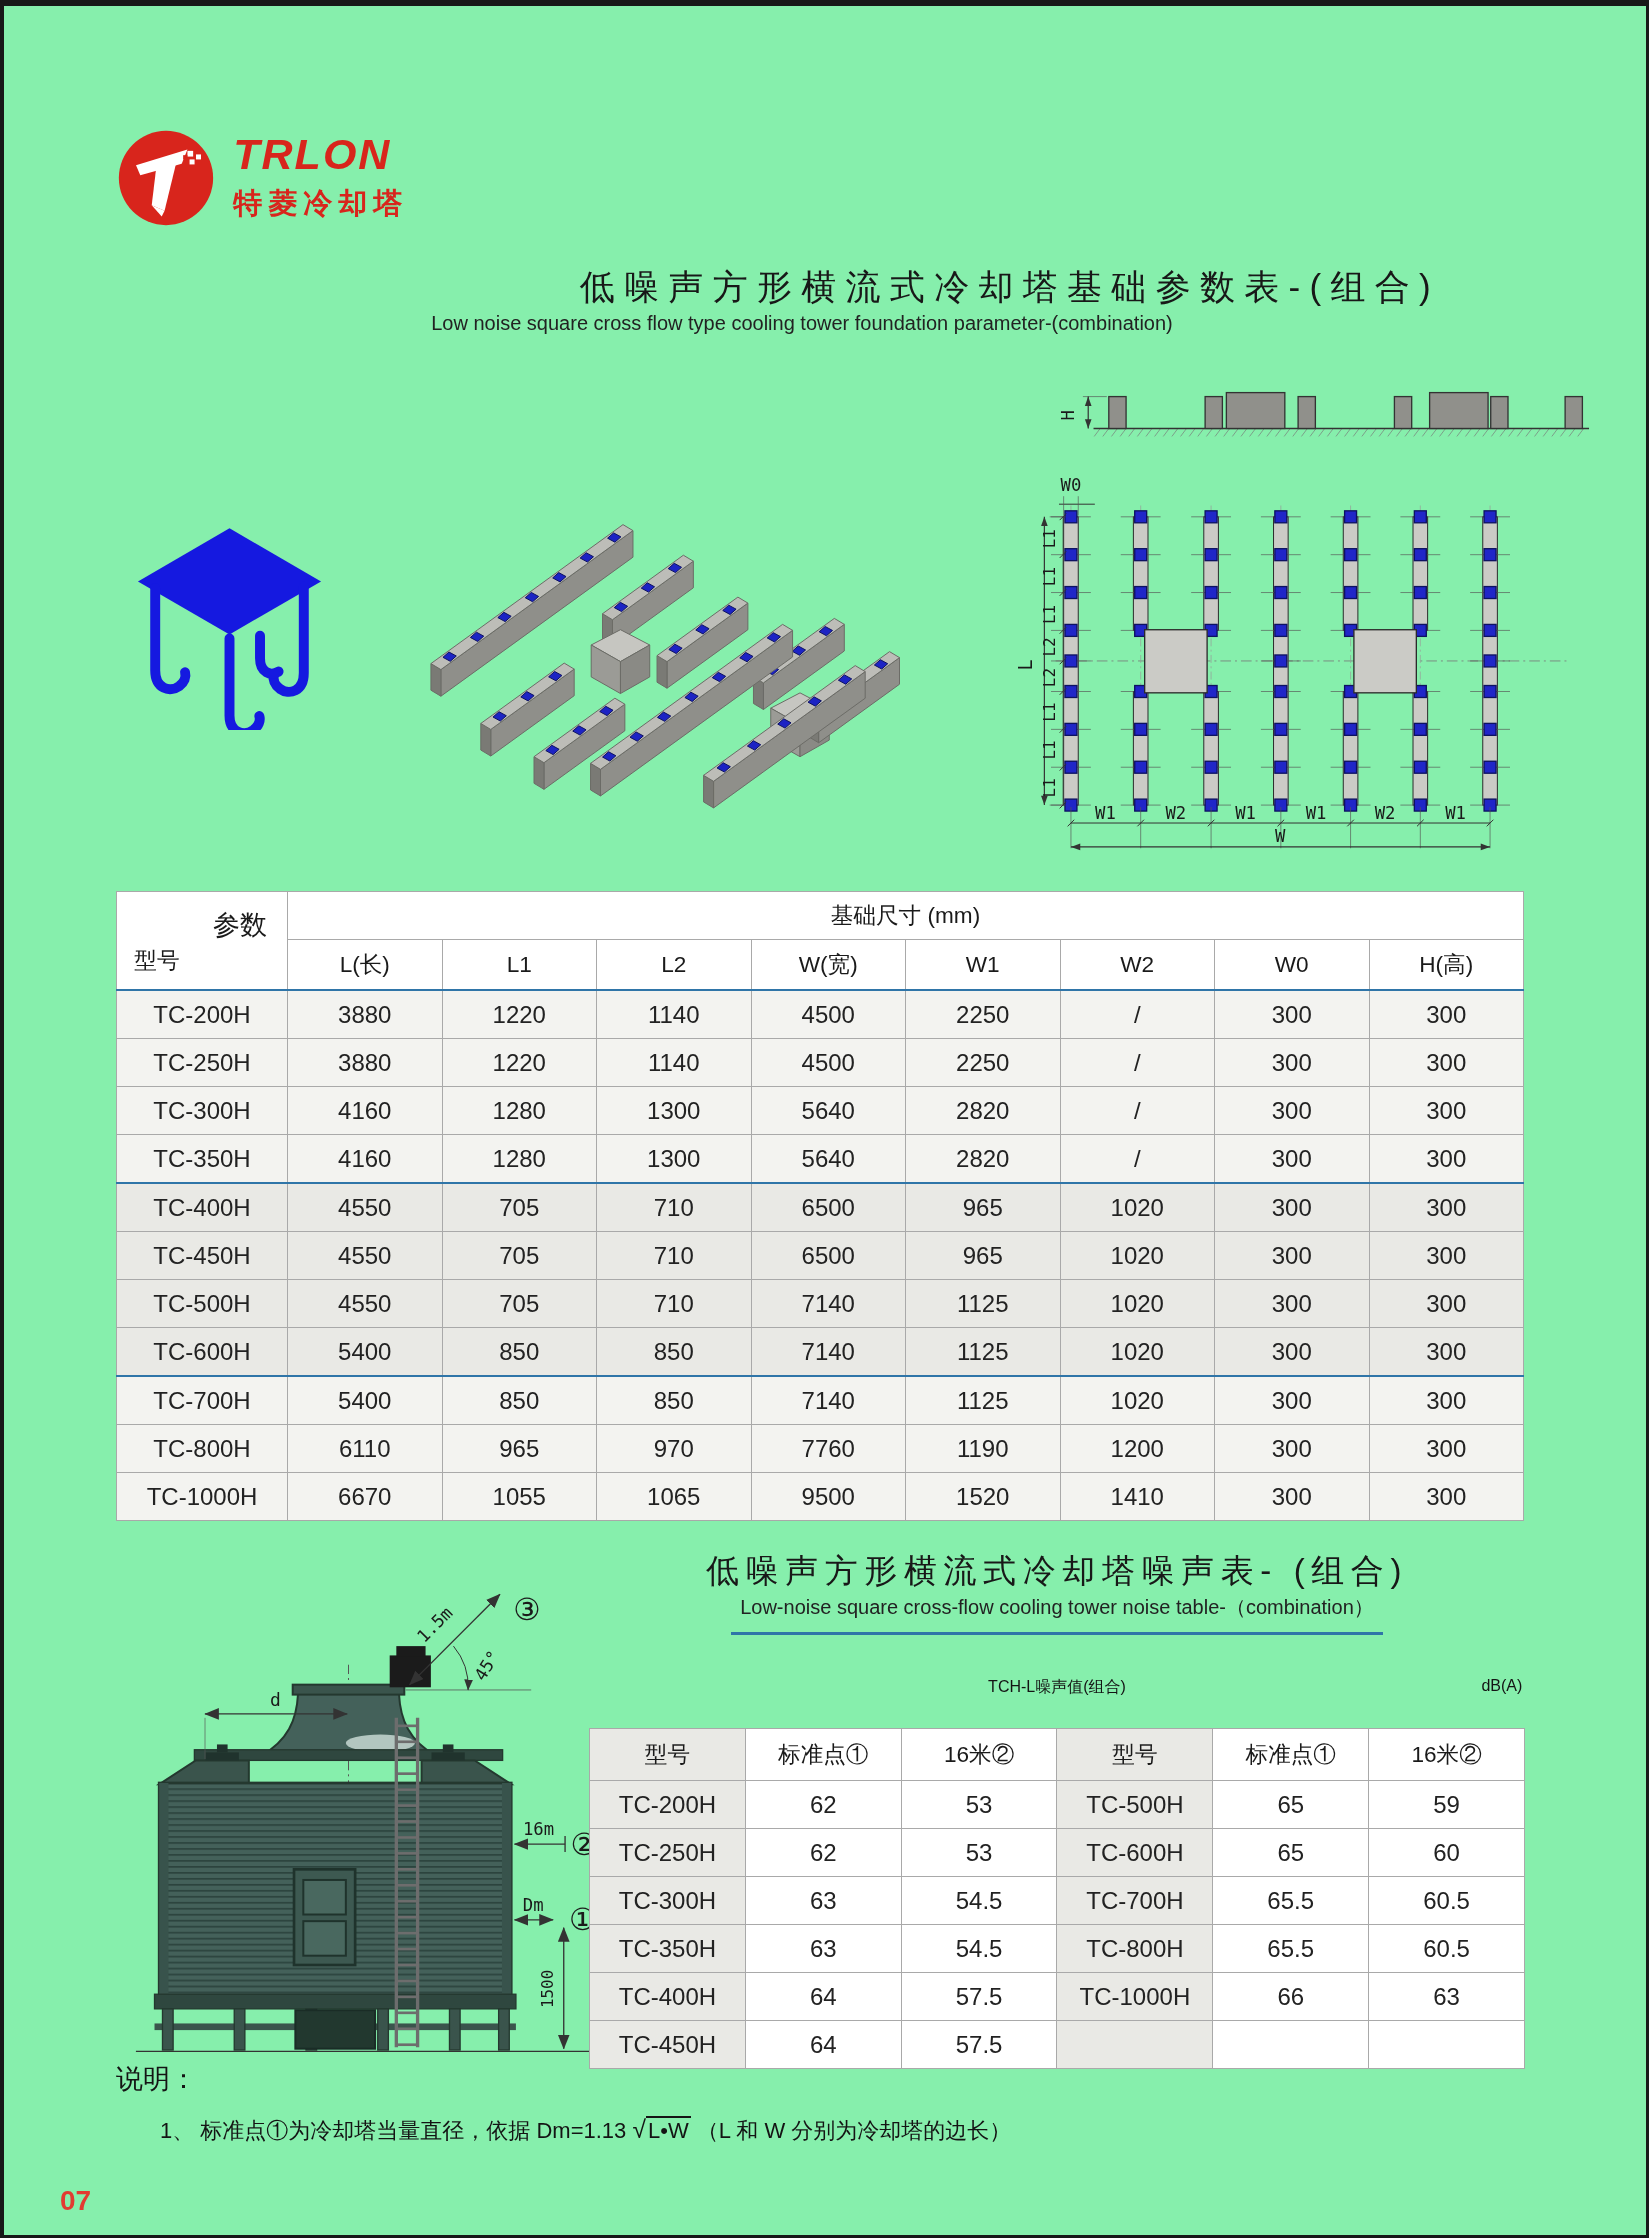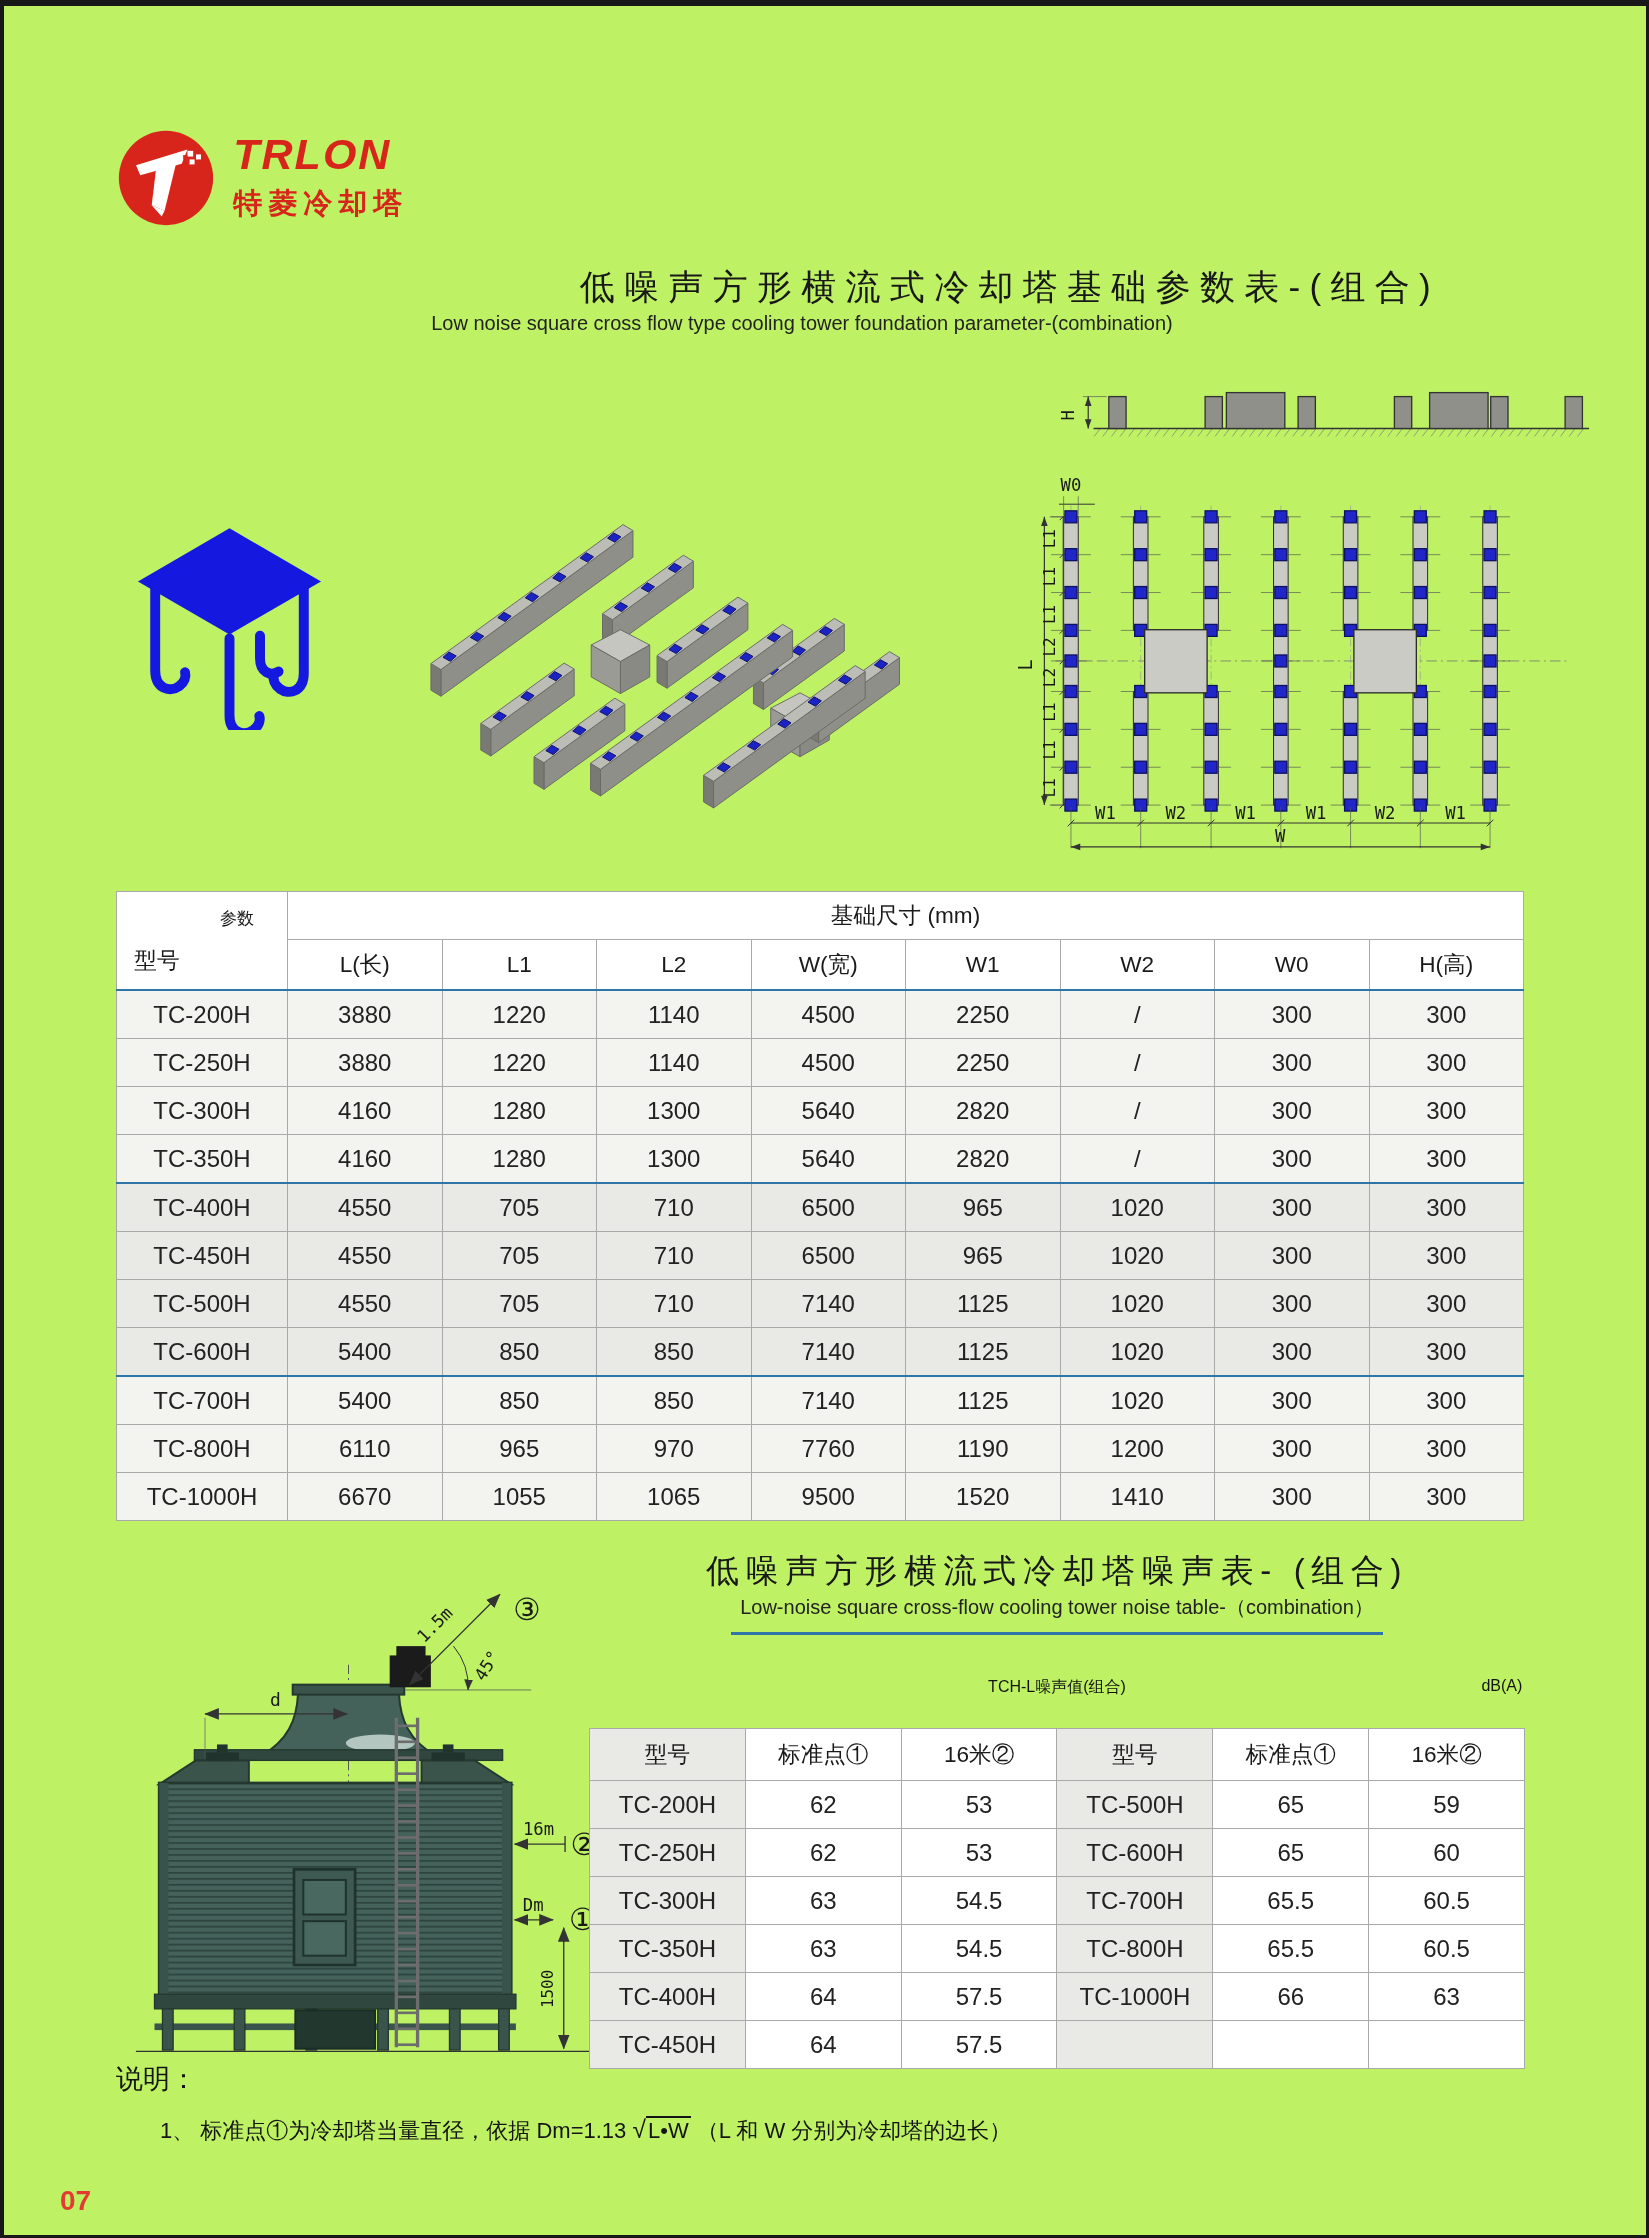--- a/index.html
+++ b/index.html
@@ -1,16 +1,16 @@
 <!DOCTYPE html>
 <html style="font-size:10.6px"><head>
 <meta charset="utf-8">
 <style>
   html,body{margin:0;padding:0;background:#fff;}
-  .page{position:relative;width:1650px;height:2239px;background:#bef264;box-sizing:border-box;
+  .page{position:relative;width:1650px;height:2239px;background:#86efac;box-sizing:border-box;
         border:4px solid #181818;border-top-width:6px;overflow:hidden;
         font-family:"Liberation Sans",sans-serif;color:#1a1a1a;}
   
   .logo{position:absolute;left:112px;top:122px;display:flex;gap:17.3px;}
   .logo .bt{display:flex;flex-direction:column;justify-content:center;}
   .logo .en{font-size:43px;font-style:italic;font-weight:900;color:#d8251c;letter-spacing:2px;line-height:1;}
   .logo .cn{font-size:29px;font-weight:bold;color:#d8251c;letter-spacing:6px;margin-top:8px;white-space:nowrap;}
   .series{position:absolute;left:407px;top:164px;font-size:32px;font-weight:bold;letter-spacing:2px;color:#141414;white-space:nowrap;}
   
   .t1cn{position:absolute;left:160px;top:258px;width:1276px;text-align:right;font-size:35px;letter-spacing:9.3px;color:#181818;}
@@ -23,21 +23,21 @@
   .ft th,.ft td{border:0.7px solid #a9a9a9;text-align:center;vertical-align:middle;font-weight:400;padding:0;}
   .ft th{font-size:22.6px;background:#fff;}
   .ft .ghead{height:47px;}
   .ft .h2 th{height:49px;}
   .ft td{font-size:24px;height:47px;color:#222;}
   .ft tr.g1 td{background:#f3f3f0;}
   .ft tr.g2 td{background:#e9e9e5;}
   .ft tr.sep td{border-top:2.7px solid #2f75a8;}
   .corner{position:relative;width:171px;background:
      linear-gradient(to bottom right,#fff calc(50% - 0.7px),#a9a9a9 calc(50% - 0.7px),#a9a9a9 calc(50% + 0.7px),#fff calc(50% + 0.7px));}
-  .corner .c-top{position:absolute;top:14.6px;right:33px;font-size:17px;}
+  .corner .c-top{position:absolute;top:14.6px;right:20px;font-size:27px;}
   .corner .c-bot{position:absolute;bottom:13.3px;left:17.3px;font-size:22.6px;}
   
   .t2wrap{position:absolute;left:585px;top:1543px;width:936px;text-align:center;}
   .t2cn{font-size:33px;letter-spacing:6.6px;color:#181818;}
   .t2en{display:inline-block;font-size:20px;color:#222;margin-top:0;padding:0 9.3px 10.6px;border-bottom:3.3px solid #2f75a8;}
   .ntcap{position:absolute;left:585px;top:1671px;width:936px;height:33px;font-size:16px;color:#141414;}
   .ntcap .c{display:block;text-align:center;}
   .ntcap .u{position:absolute;right:2.7px;top:0;}
   
   .nt{position:absolute;left:585px;top:1722px;border-collapse:collapse;table-layout:fixed;width:936px;border:1.3px solid #8f8f8f;}

